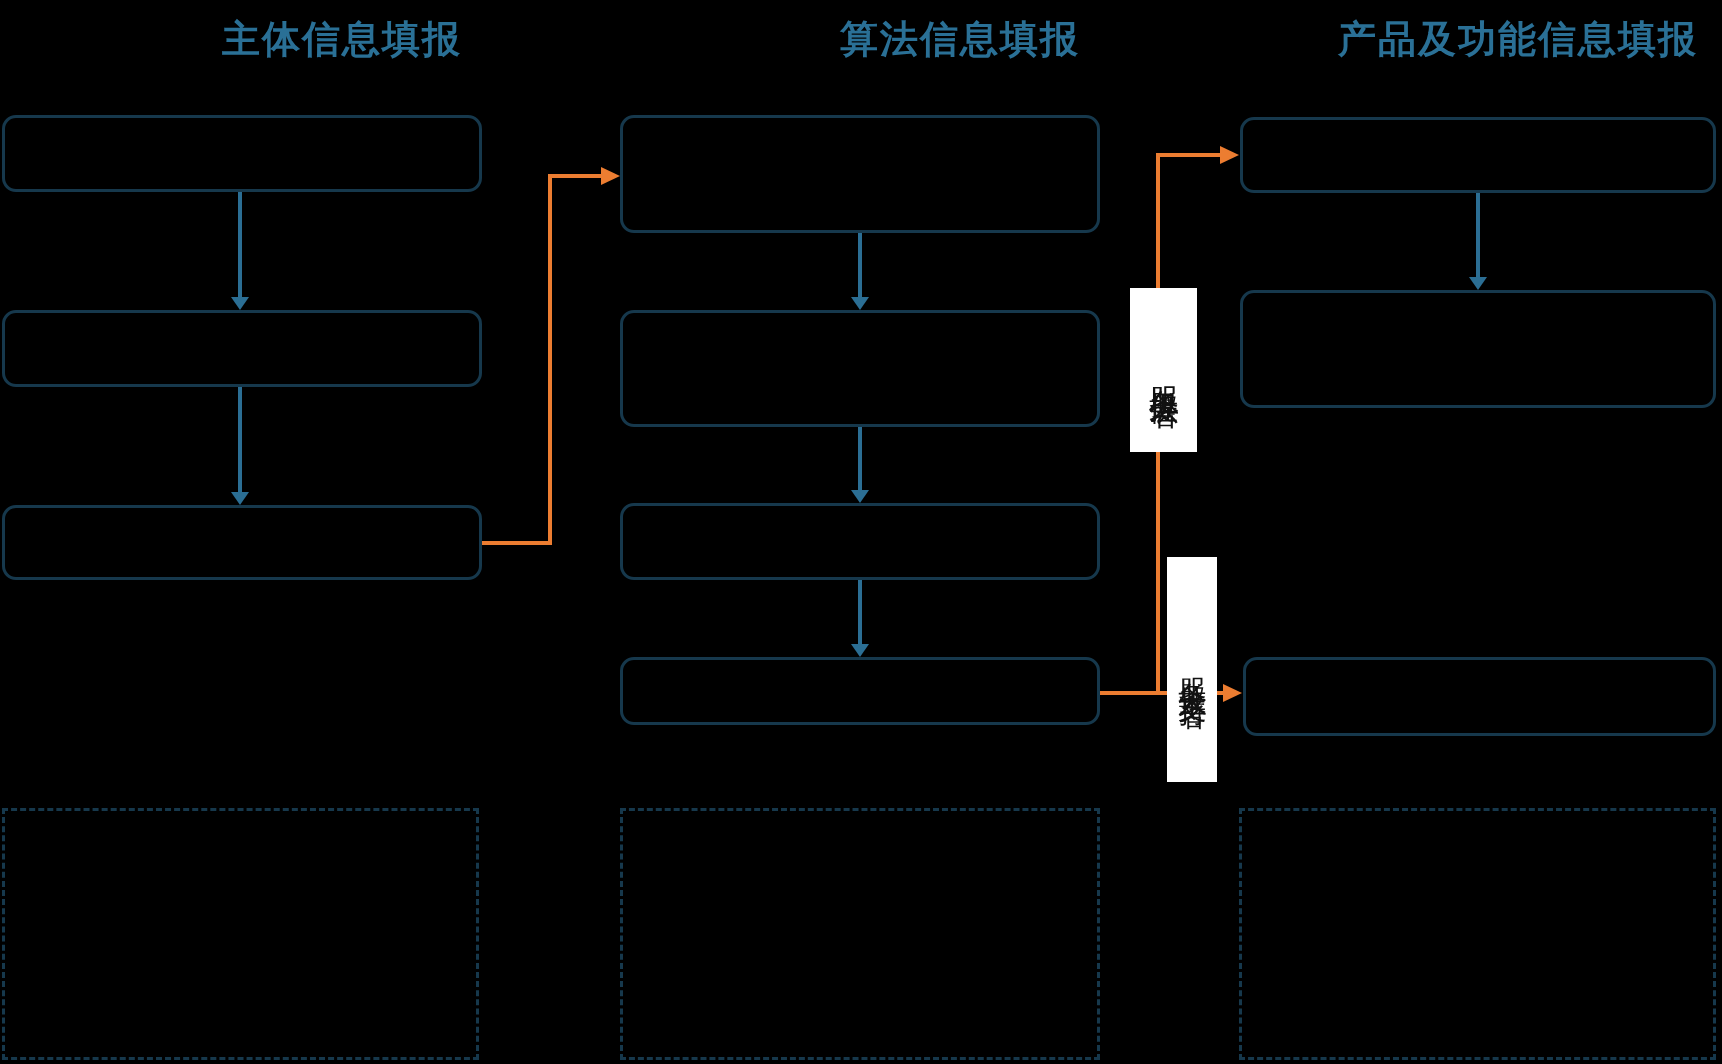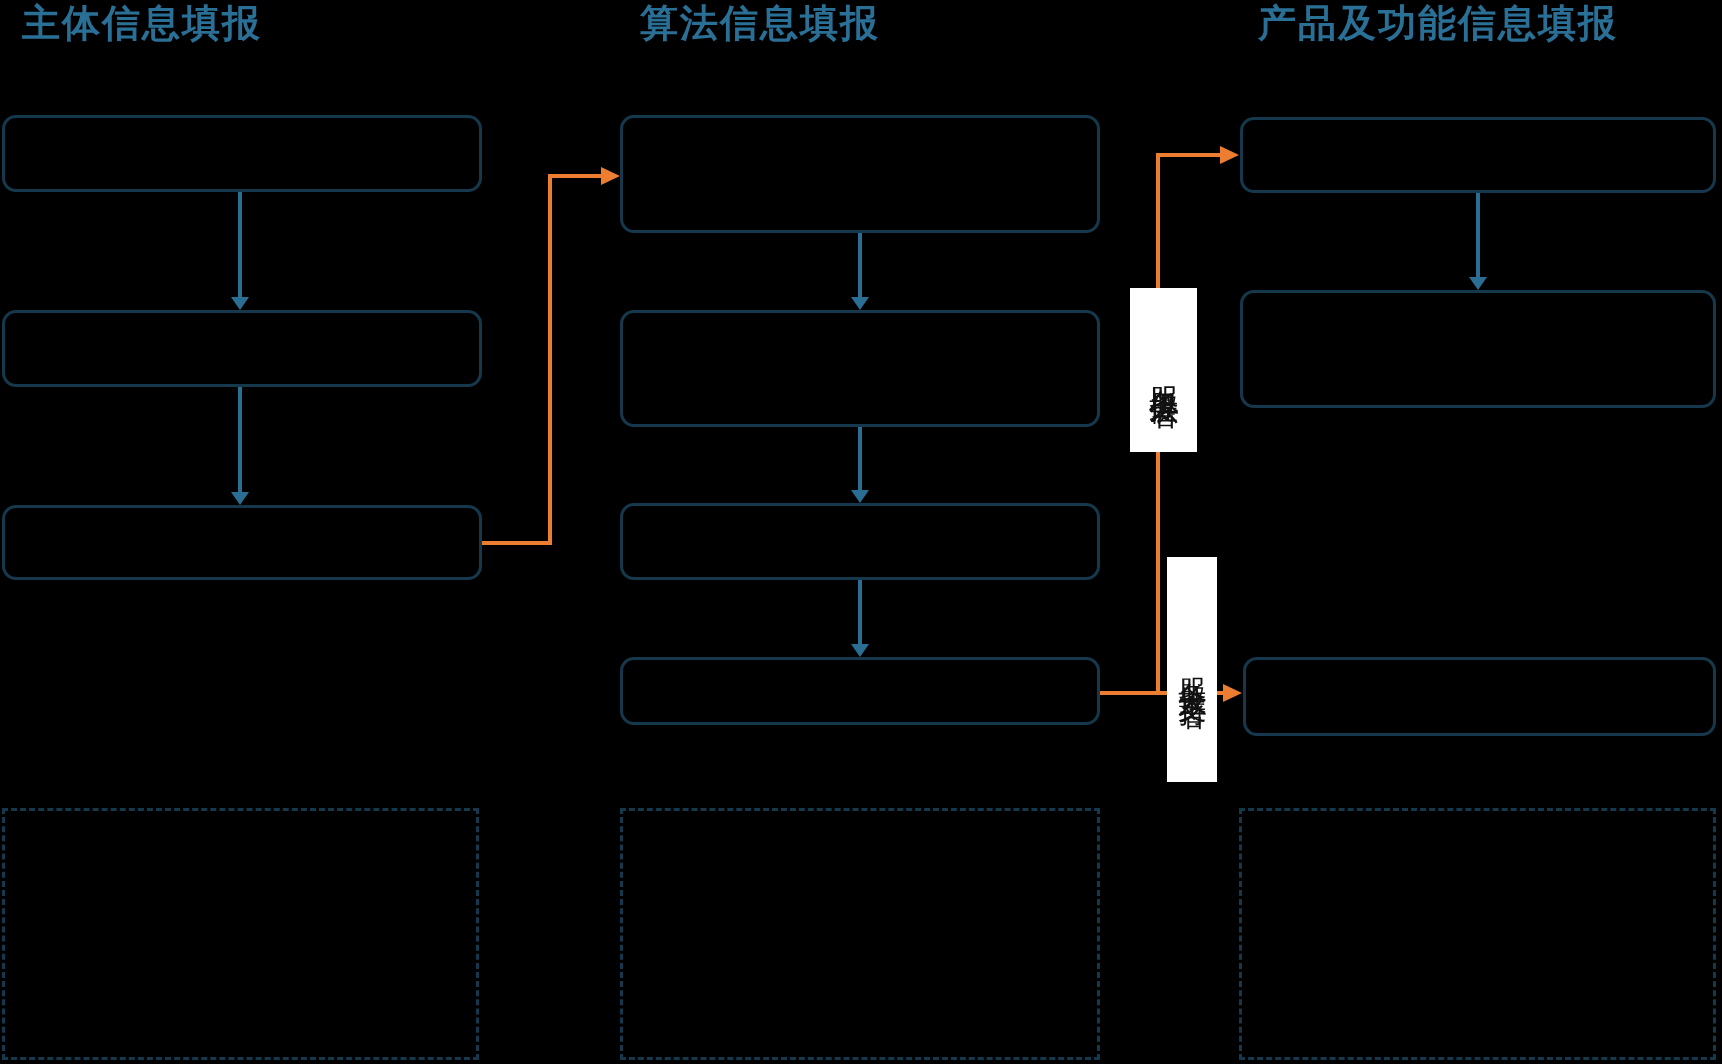--- a/index.html
+++ b/index.html
@@ -10,22 +10,22 @@
     --c-label-bg:#FFFFFF;
     --c-label-text:#111111;
     --c-bg:#000000;
   }
   html,body{margin:0;padding:0;background:var(--c-bg);}
   #stage{
     position:relative;width:1722px;height:1064px;background:var(--c-bg);
     overflow:hidden;font-family:"Liberation Sans","DejaVu Sans",sans-serif;
   }
   .col-title{
-    position:absolute;top:0;width:440px;height:46px;line-height:46px;
-    text-align:left;font-size:38px;font-weight:bold;color:var(--c-title);
+    position:absolute;top:16px;width:440px;height:46px;line-height:46px;
+    text-align:right;font-size:38px;font-weight:bold;color:var(--c-title);
     letter-spacing:2px;white-space:nowrap;
   }
   .box{
     position:absolute;border:3px solid var(--c-border);border-radius:14px;
     background:transparent;box-sizing:border-box;
   }
   .dashed-box{
     position:absolute;border:3px dashed var(--c-border);border-radius:0;
     background:transparent;box-sizing:border-box;
   }

